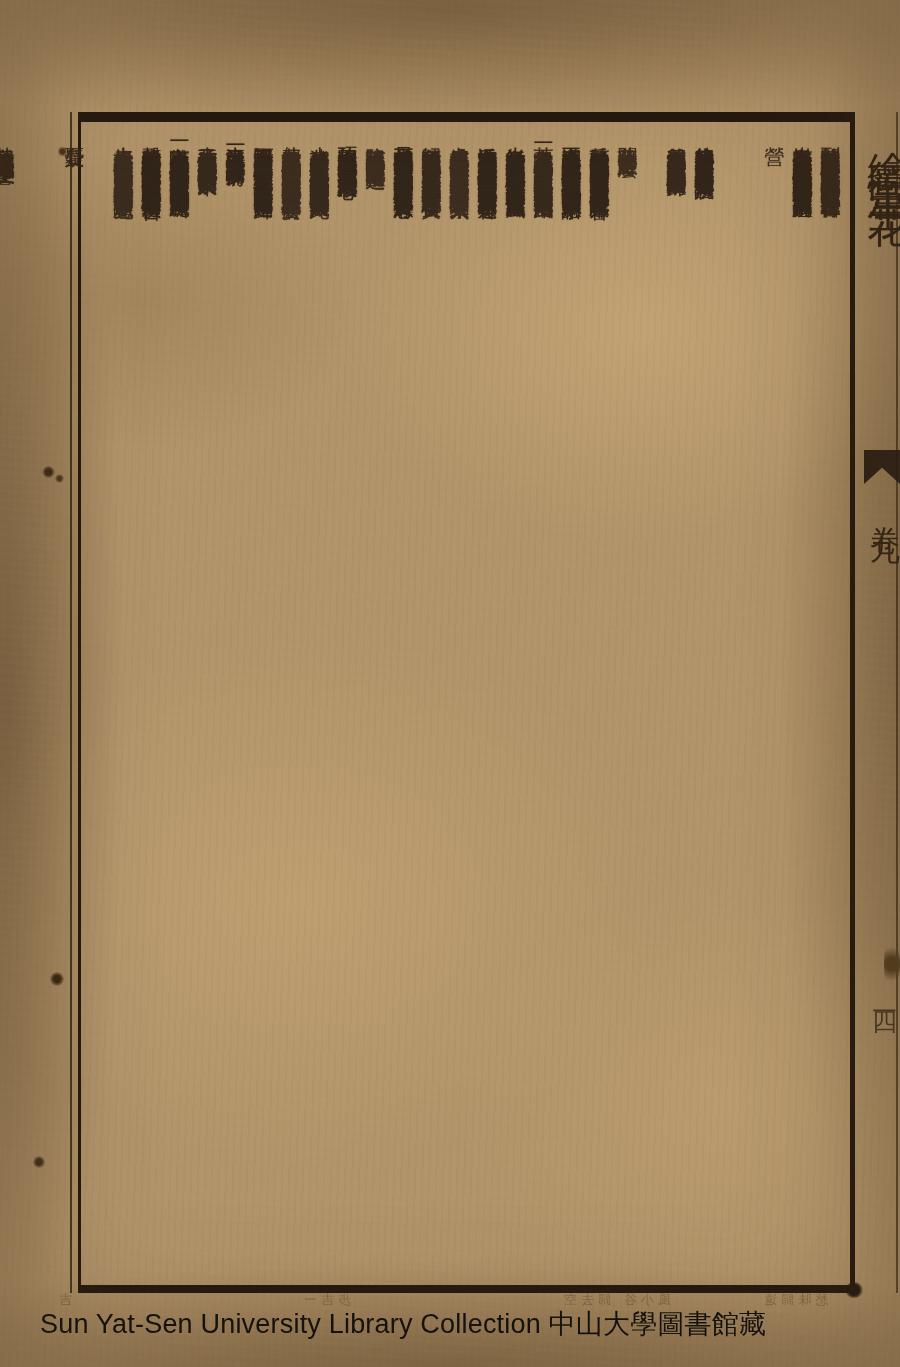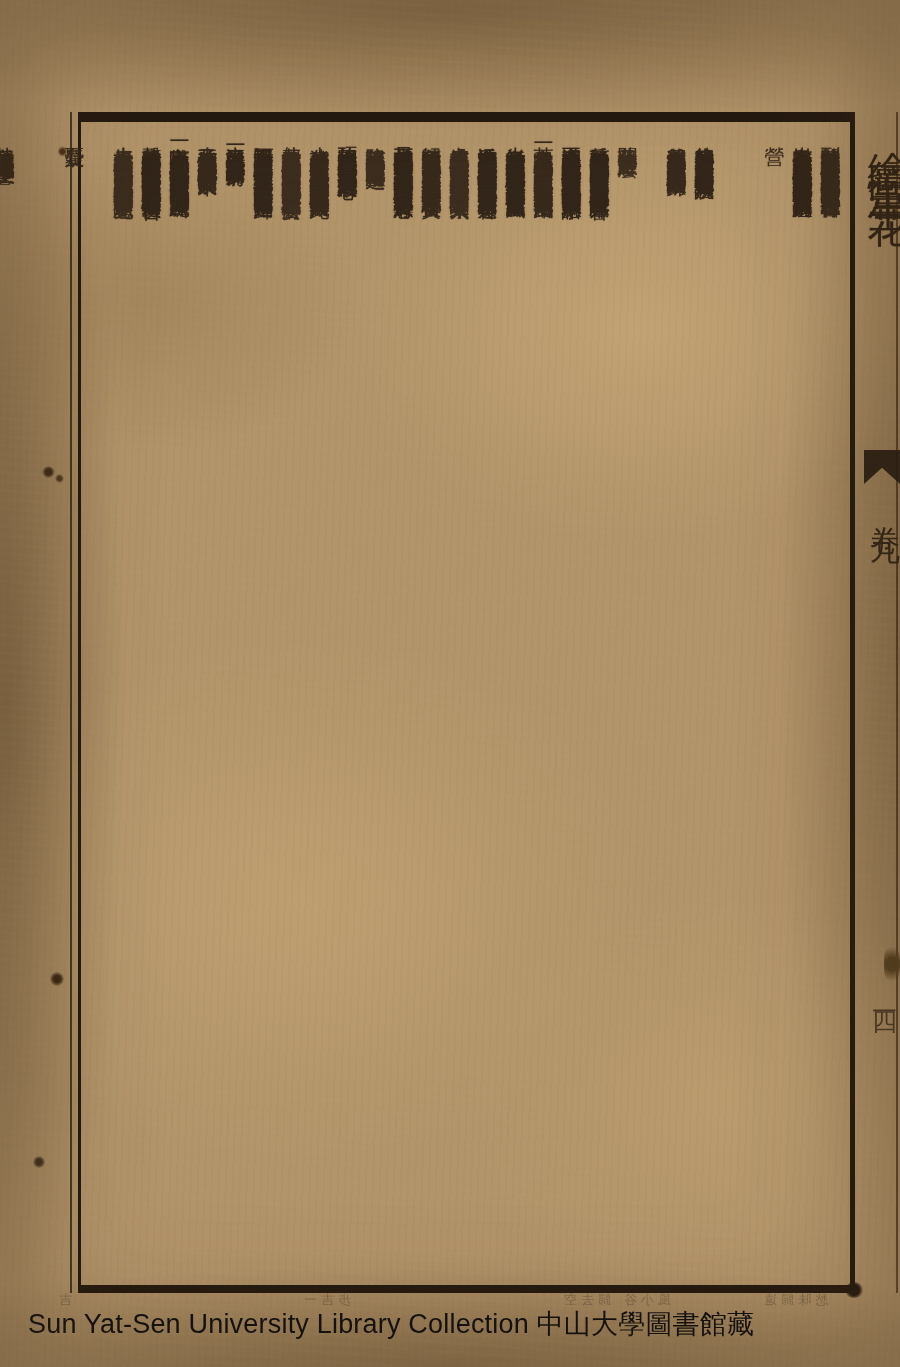--- a/index.html
+++ b/index.html
@@ -89,21 +89,21 @@
   .s7{left:845px;top:1282px;width:18px;height:16px;background:radial-gradient(circle,#241910 45%,rgba(36,25,16,0) 80%);}
   
   .bleed{position:absolute;top:1291px;left:0;width:900px;height:16px;}
   .bleed span{
     position:absolute;top:0;font-size:13px;letter-spacing:4px;
     color:#4a3a26;opacity:.4;transform:scaleX(-1);filter:blur(.4px);
     font-family:"DejaVu Serif",serif;white-space:nowrap;
   }
   
   .caption{
-    position:absolute;left:28px;top:1306px;
+    position:absolute;left:40px;top:1306px;
     font-family:"Liberation Sans", sans-serif;
     font-size:27px;color:#0d0d0d;letter-spacing:.2px;
   }
 </style>
 </head>
 <body>
 
 <div class="paper"></div>
 <div class="grain"></div>
 

